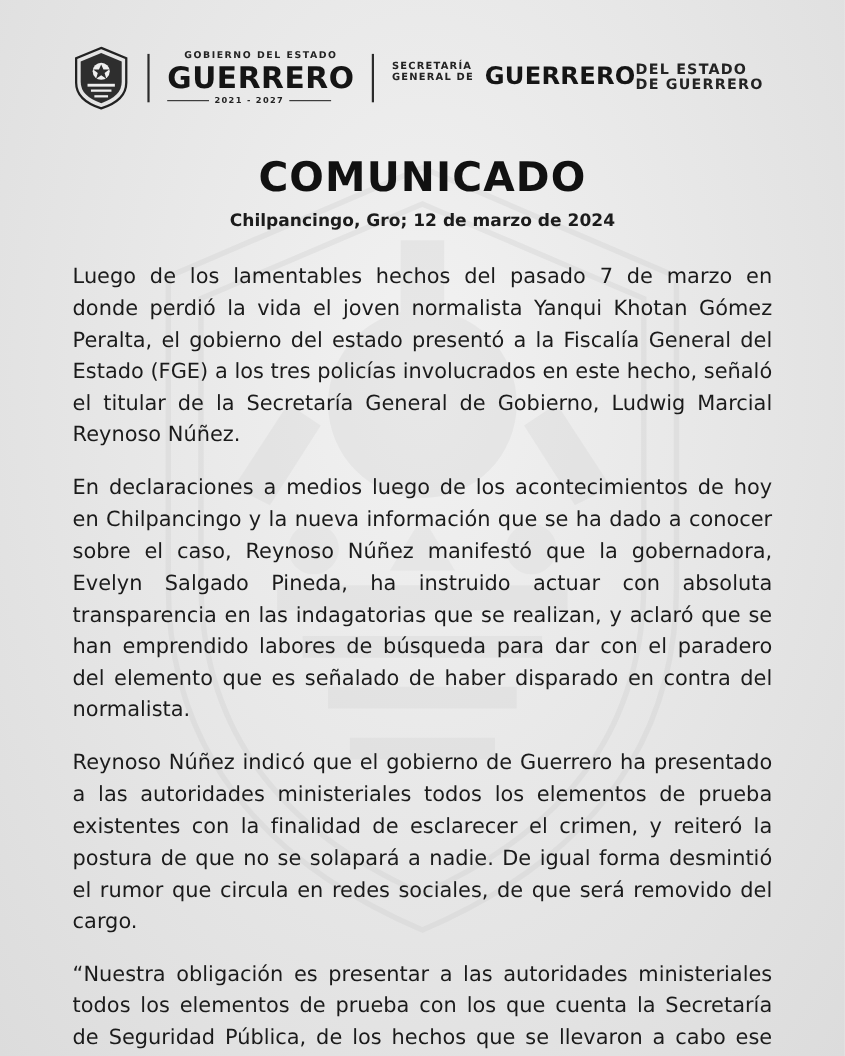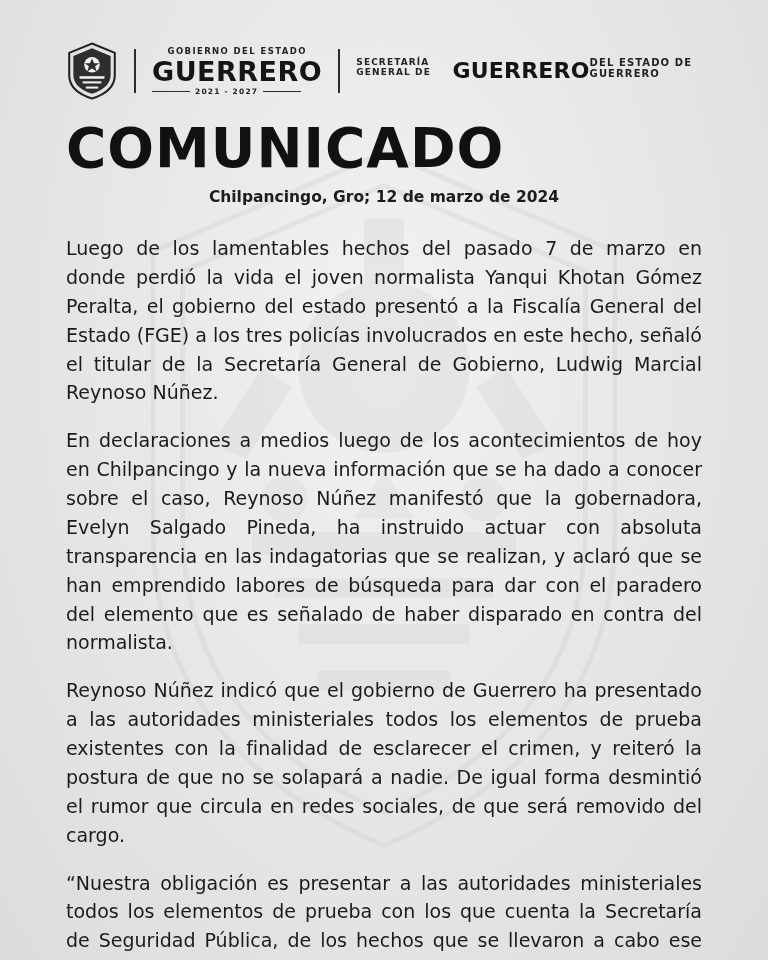--- a/index.html
+++ b/index.html
@@ -121,34 +121,34 @@
     color: #232323;
   }
   .gobierno {
     font-size: 22px;
     font-weight: 800;
     letter-spacing: 0.2px;
     color: #151515;
     margin: 1px 0 1px;
   }
   .del-estado {
-    font-size: 10px;
+    font-size: 13px;
     letter-spacing: 1.1px;
     font-weight: 700;
     color: #232323;
   }
 
   
   .title {
-    text-align: left;
-    font-size: 55px;
+    text-align: center;
+    font-size: 37px;
     font-weight: 800;
     letter-spacing: 1px;
     color: #111;
-    margin-top: 16px;
+    margin-top: 40px;
   }
 
   .dateline {
     text-align: center;
     font-size: 15.5px;
     font-weight: 600;
     color: #1c1c1c;
     margin-top: 8px;
   }
 

